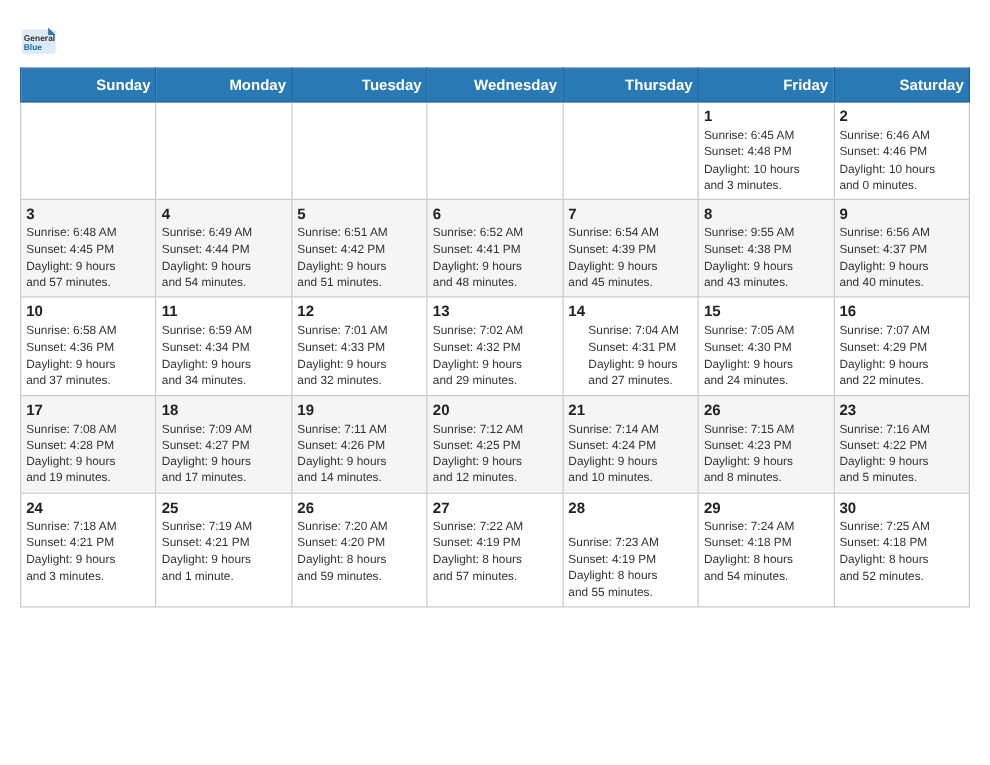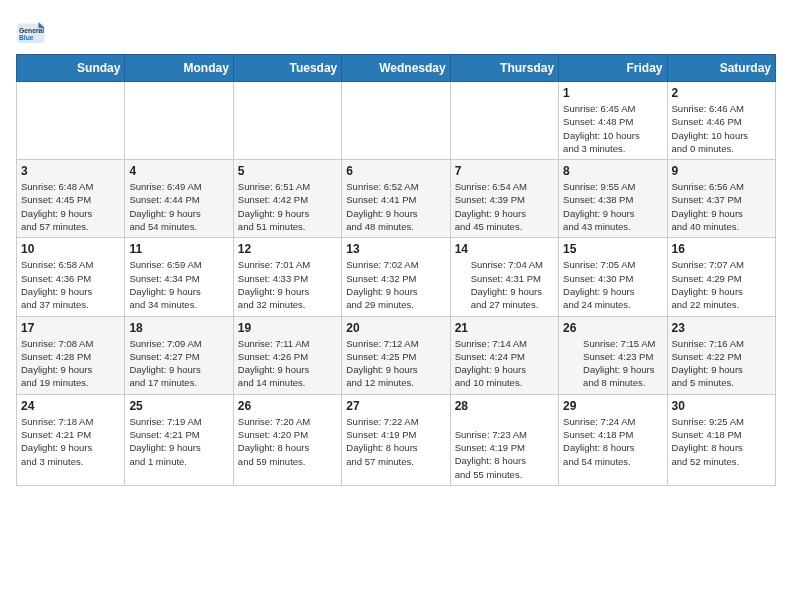--- a/index.html
+++ b/index.html
@@ -273,21 +273,21 @@
         </td>
         <td>
           <span class="day-number">21</span>
           <div class="day-info" style="white-space: pre-line;">Sunrise: 7:14 AM
 Sunset: 4:24 PM
 Daylight: 9 hours
 and 10 minutes.</div>
         </td>
         <td>
           <span class="day-number">26</span>
-          <div class="day-info" style="white-space: pre-line; margin-left: 20px;">Sunrise: 7:15 AM
+          <div class="day-info" style="white-space: pre-line;">Sunrise: 7:15 AM
 Sunset: 4:23 PM
 Daylight: 9 hours
 and 8 minutes.</div>
         </td>
         <td>
           <span class="day-number">23</span>
           <div class="day-info" style="white-space: pre-line;">Sunrise: 7:16 AM
 Sunset: 4:22 PM
 Daylight: 9 hours
 and 5 minutes.</div>
@@ -331,20 +331,20 @@
         </td>
         <td>
           <span class="day-number">29</span>
           <div class="day-info" style="white-space: pre-line;">Sunrise: 7:24 AM
 Sunset: 4:18 PM
 Daylight: 8 hours
 and 54 minutes.</div>
         </td>
         <td>
           <span class="day-number">30</span>
-          <div class="day-info" style="white-space: pre-line;">Sunrise: 9:25 AM
+          <div class="day-info" style="white-space: pre-line;">Sunrise: 7:25 AM
 Sunset: 4:18 PM
 Daylight: 8 hours
 and 52 minutes.</div>
         </td>
       </tr>
     </tbody>
 </table>
 
 </body></html>

